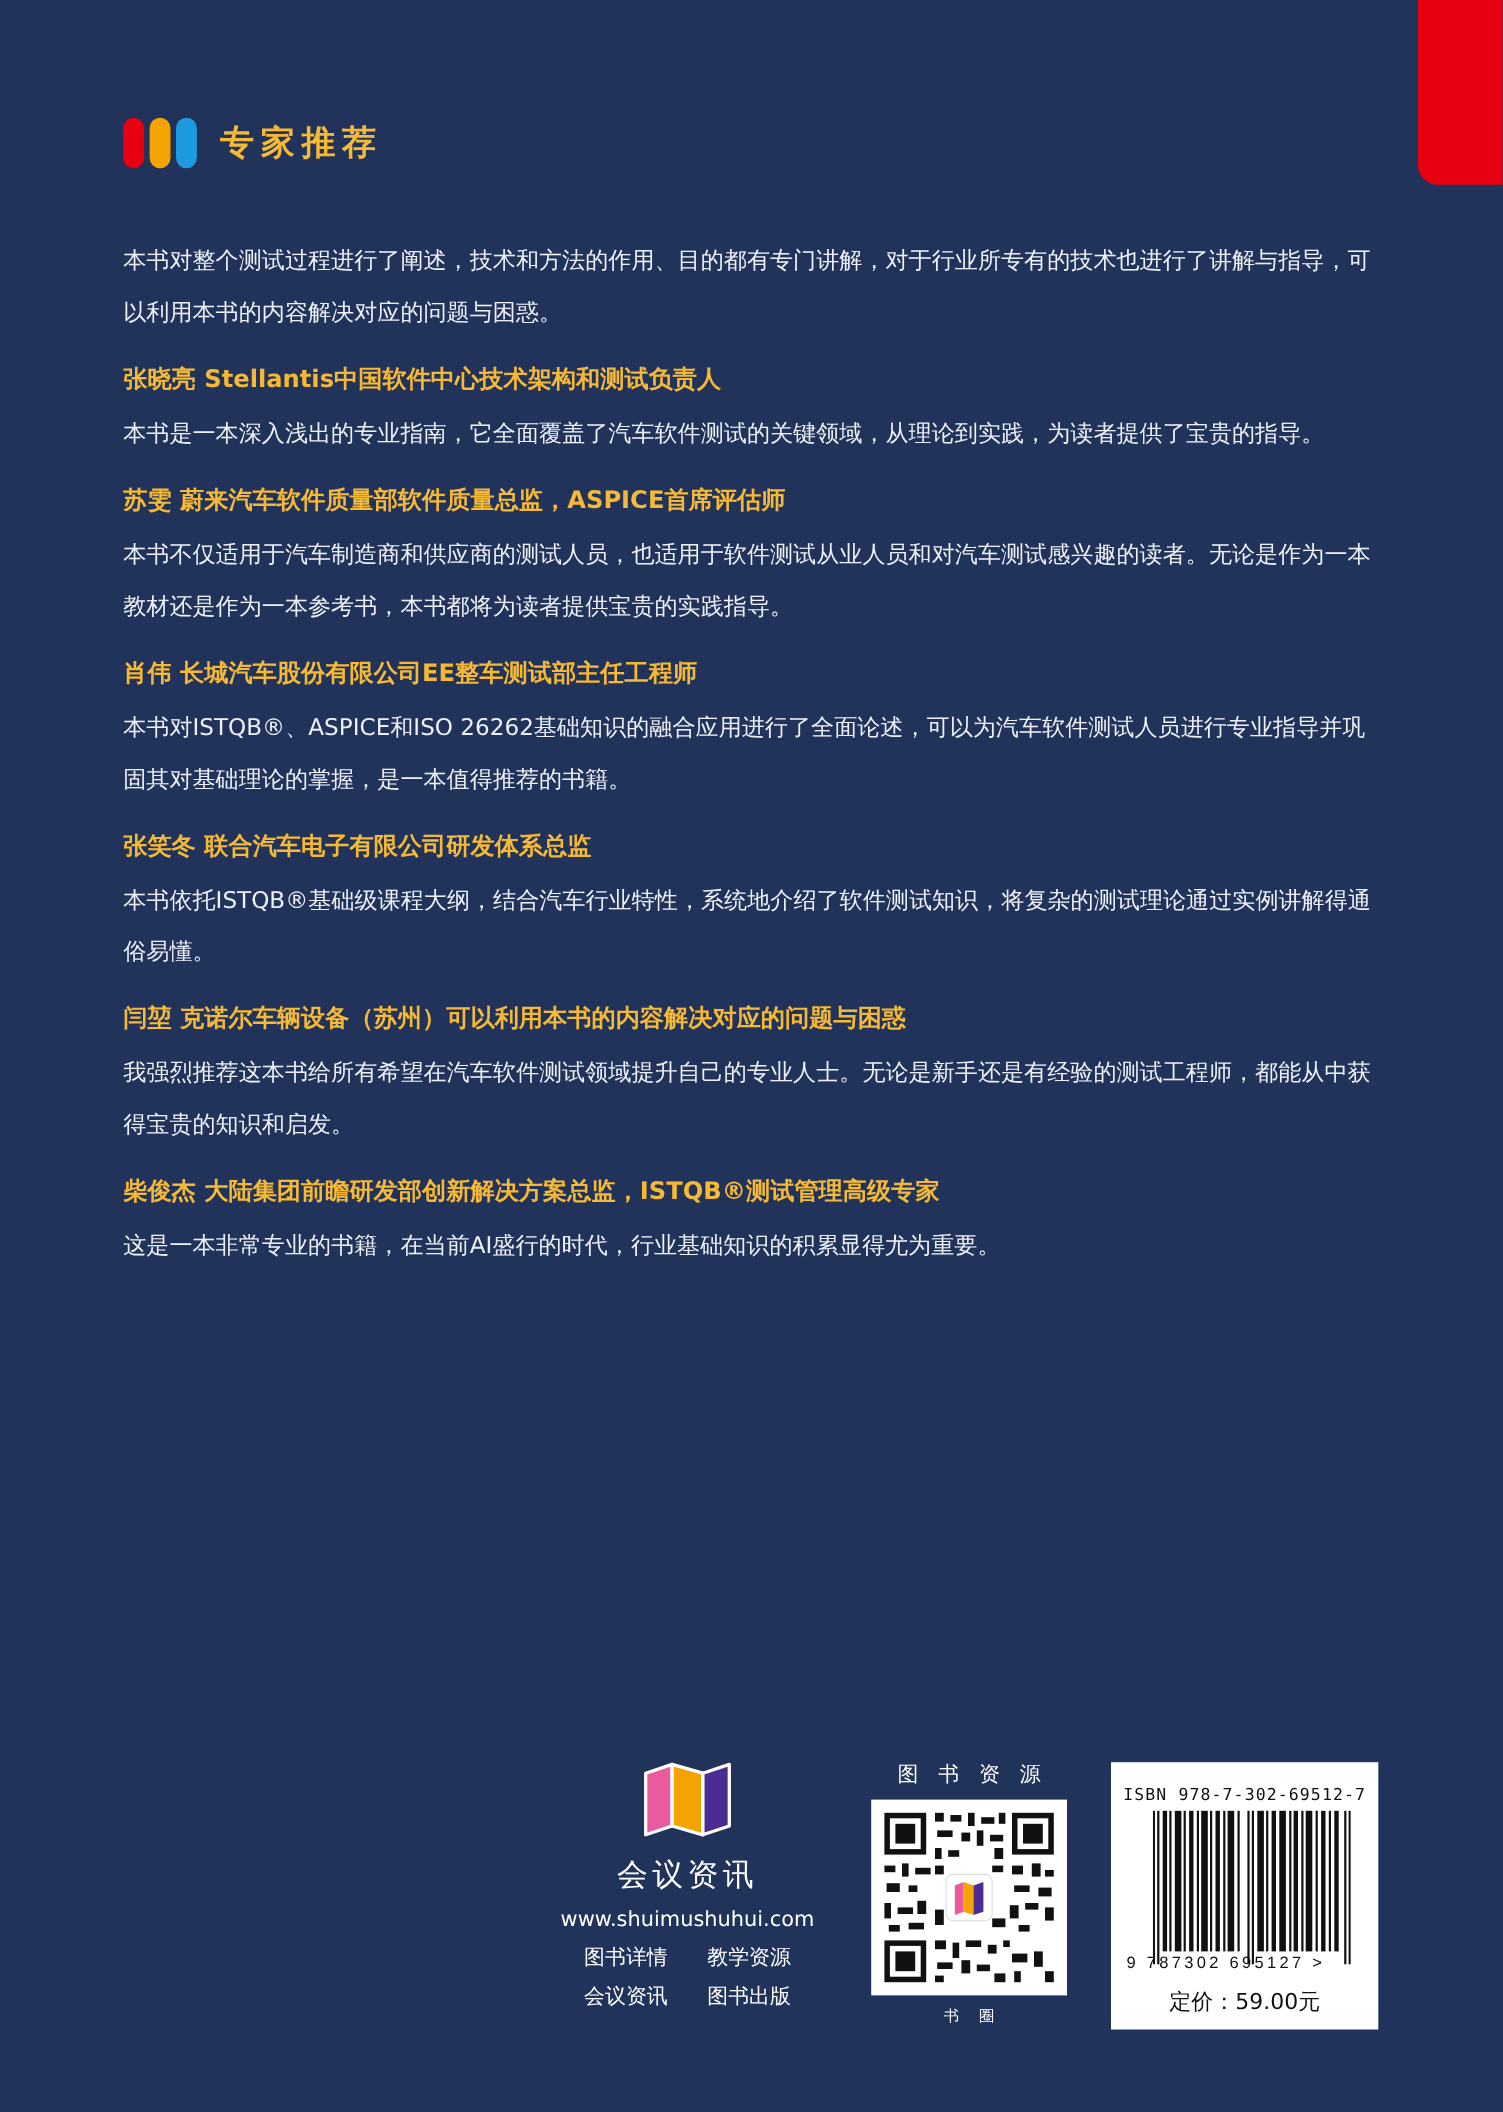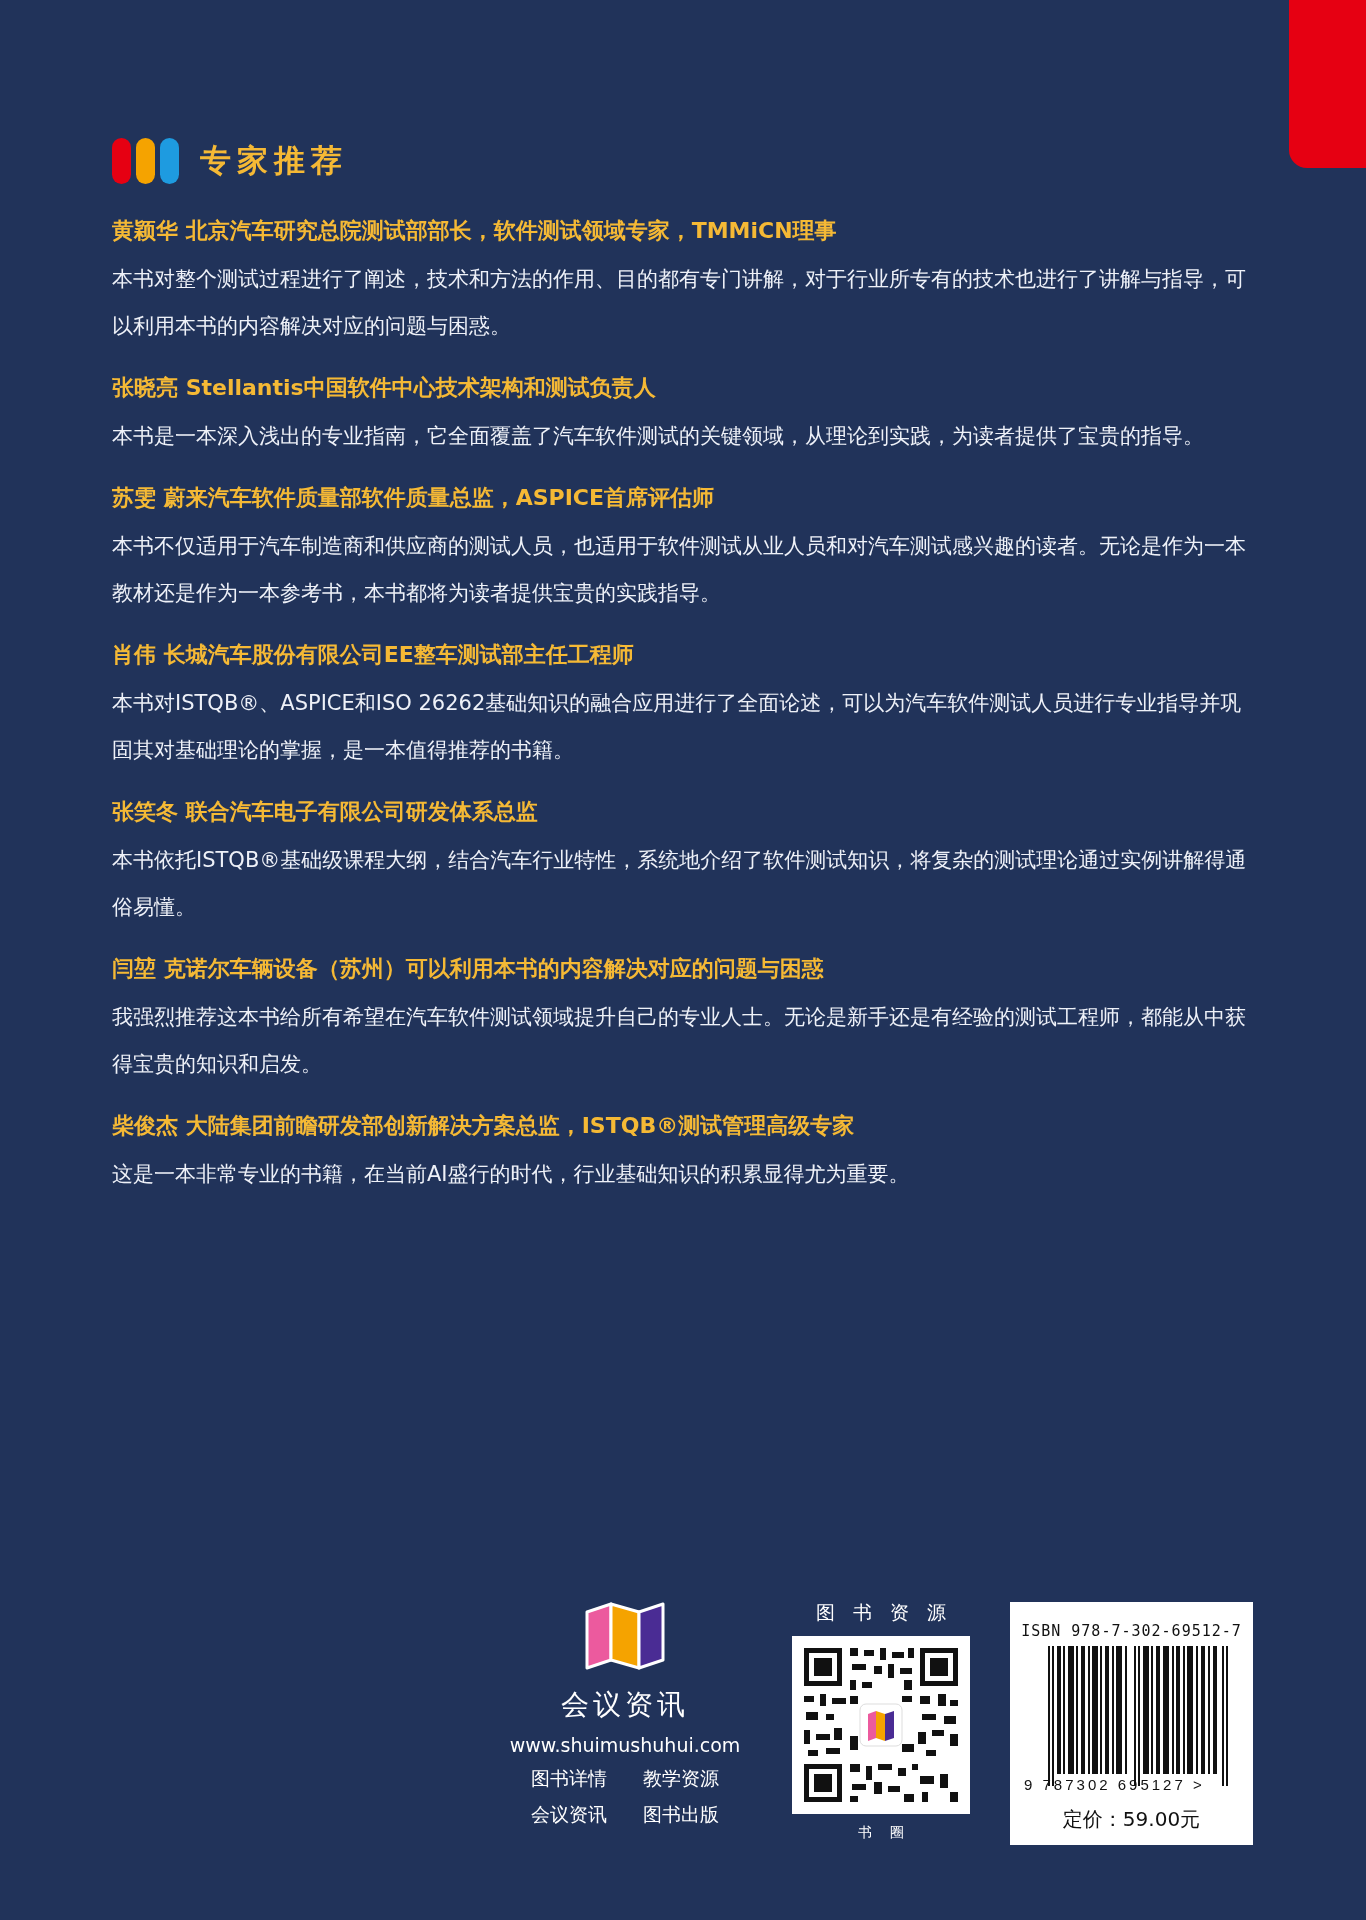--- a/index.html
+++ b/index.html
@@ -5,21 +5,21 @@
   html, body { margin:0; padding:0; }
   body {
     width:1366px; height:1920px; position:relative; overflow:hidden;
     background:#21335a;
     font-family:"DejaVu Sans","Liberation Sans",sans-serif;
   }
   .red-tab {
     position:absolute; left:1289px; top:0; width:77px; height:168px;
     background:#e60012; border-bottom-left-radius:18px;
   }
-  .section-header { position:absolute; left:112px; top:138px; height:46px; display:flex; align-items:center; }
+  .section-header { position:absolute; left:112px; top:107px; height:46px; display:flex; align-items:center; }
   .pill { width:19px; height:46px; border-radius:10px; margin-right:5px; }
   .section-title {
     margin-left:16px; color:#f5b935; font-size:31px; font-weight:bold; letter-spacing:6px;
   }
   .reviews { position:absolute; left:112px; top:214px; width:1140px; }
   .review { margin-bottom:0; }
   .review-heading {
     color:#f5b935; font-weight:bold; font-size:22px; line-height:34px; height:34px;
     white-space:nowrap; margin-bottom:8px;
   }
@@ -50,21 +50,20 @@
 
 <div class="section-header">
   <div class="pill" style="background:#e60012"></div>
   <div class="pill" style="background:#f5a300"></div>
   <div class="pill" style="background:#1e9be0"></div>
   <div class="section-title">专家推荐</div>
 </div>
 
 <div class="reviews">
   <div class="review">
-    <div class="review-heading">黄颖华  北京汽车研究总院测试部部长，软件测试领域专家，TMMiCN理事</div>
     <p class="review-body">本书对整个测试过程进行了阐述，技术和方法的作用、目的都有专门讲解，对于行业所专有的技术也进行了讲解与指导，可以利用本书的内容解决对应的问题与困惑。</p>
   </div>
   <div class="review">
     <div class="review-heading">张晓亮  Stellantis中国软件中心技术架构和测试负责人</div>
     <p class="review-body">本书是一本深入浅出的专业指南，它全面覆盖了汽车软件测试的关键领域，从理论到实践，为读者提供了宝贵的指导。</p>
   </div>
   <div class="review">
     <div class="review-heading">苏雯  蔚来汽车软件质量部软件质量总监，ASPICE首席评估师</div>
     <p class="review-body">本书不仅适用于汽车制造商和供应商的测试人员，也适用于软件测试从业人员和对汽车测试感兴趣的读者。无论是作为一本教材还是作为一本参考书，本书都将为读者提供宝贵的实践指导。</p>
   </div>

